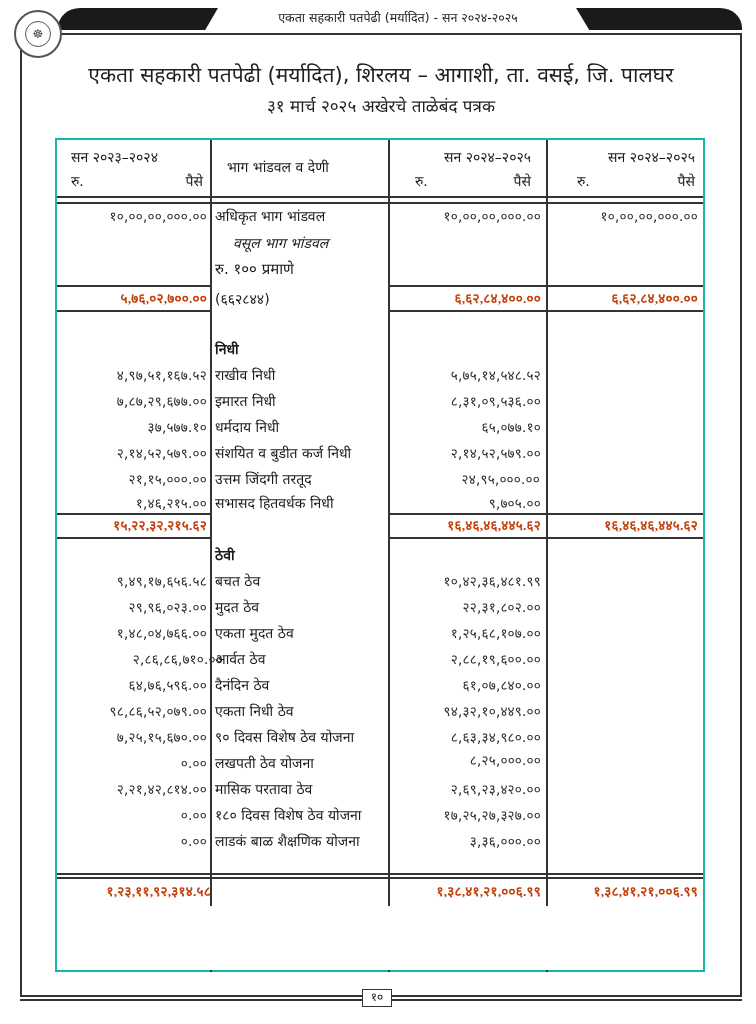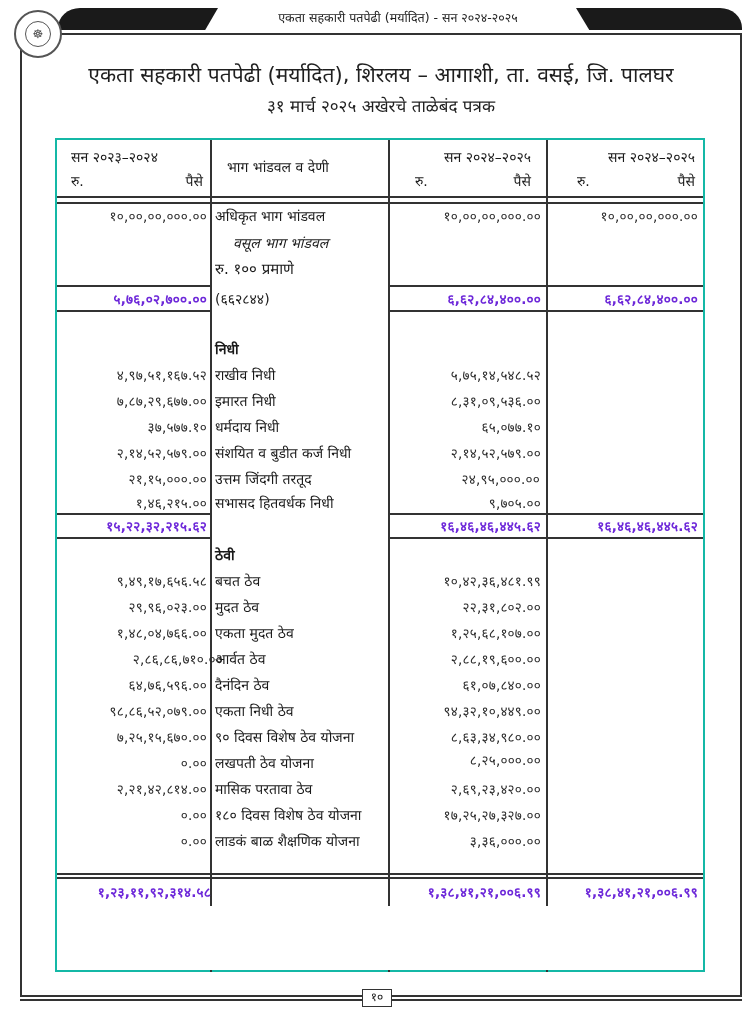--- a/index.html
+++ b/index.html
@@ -26,21 +26,21 @@
   .title { position: absolute; left: 20px; top: 60px; width: 722px; text-align: center; font-size: 21px; font-weight: 500; color: #1f1f1f; white-space: nowrap; }
   .subtitle { position: absolute; left: 20px; top: 94px; width: 722px; text-align: center; font-size: 17px; color: #1f1f1f; }
 
   
   .tbl { position: absolute; left: 55px; top: 138px; width: 650px; height: 834px; border: 2px solid #14b8a6; }
   .vline { position: absolute; top: 0; width: 1.5px; background: #333; }
   .hline { position: absolute; height: 1.5px; background: #333; }
 
   .cell-text { position: absolute; font-size: 14px; white-space: nowrap; line-height: 18px; }
   .num { font-family: "DejaVu Sans", sans-serif; font-size: 13.5px; color: #2a2a2a; letter-spacing: 0.2px; }
-  .num.bold { font-weight: bold; color: #6d28d9; }
+  .num.bold { font-weight: bold; color: #c2410c; font-family: Liberation Serif, serif; }
   .hdr { font-size: 14px; color: #1a1a1a; }
   .label { font-size: 14px; color: #1a1a1a; }
   .label.bold { font-weight: bold; }
   .r { text-align: right; }
 </style>
 </head>
 <body>
 
 <div class="ribbon-left"></div>
 <div class="ribbon-text">एकता सहकारी पतपेढी (मर्यादित) - सन २०२४-२०२५</div>

